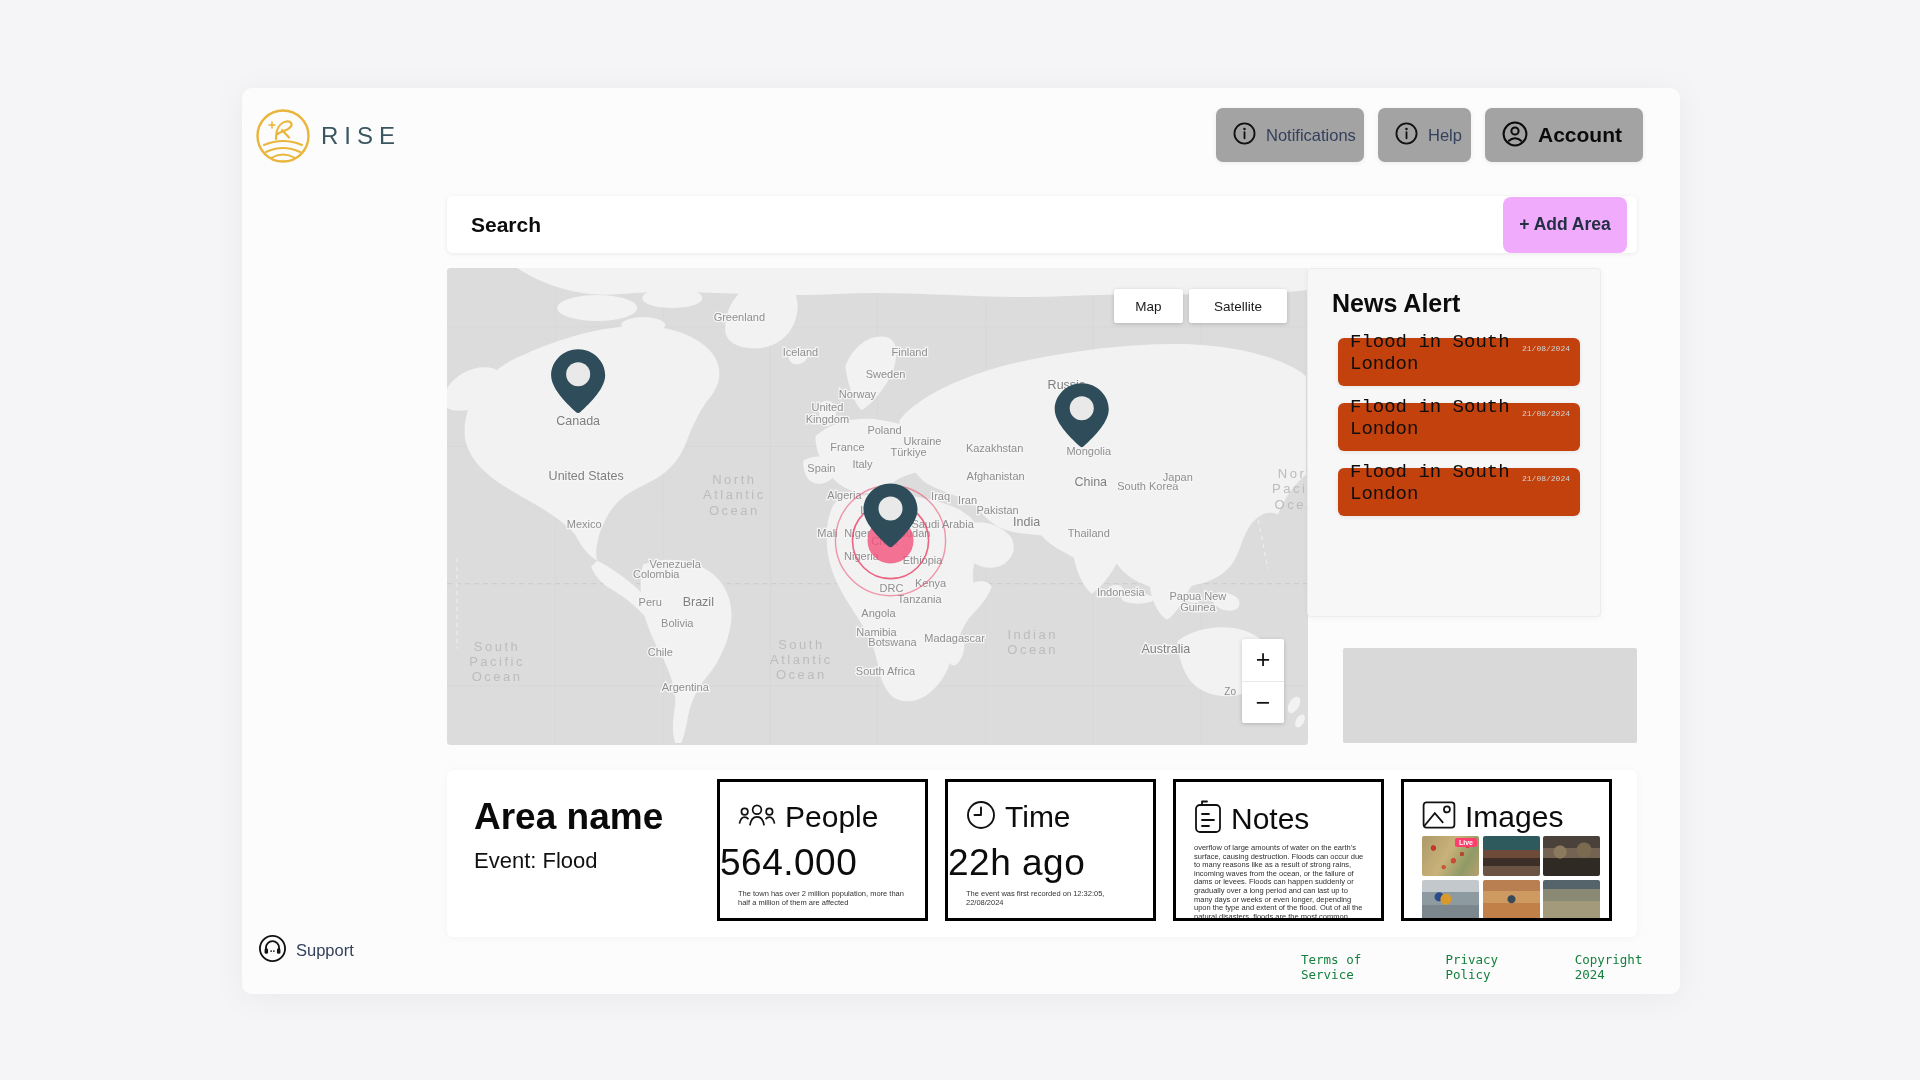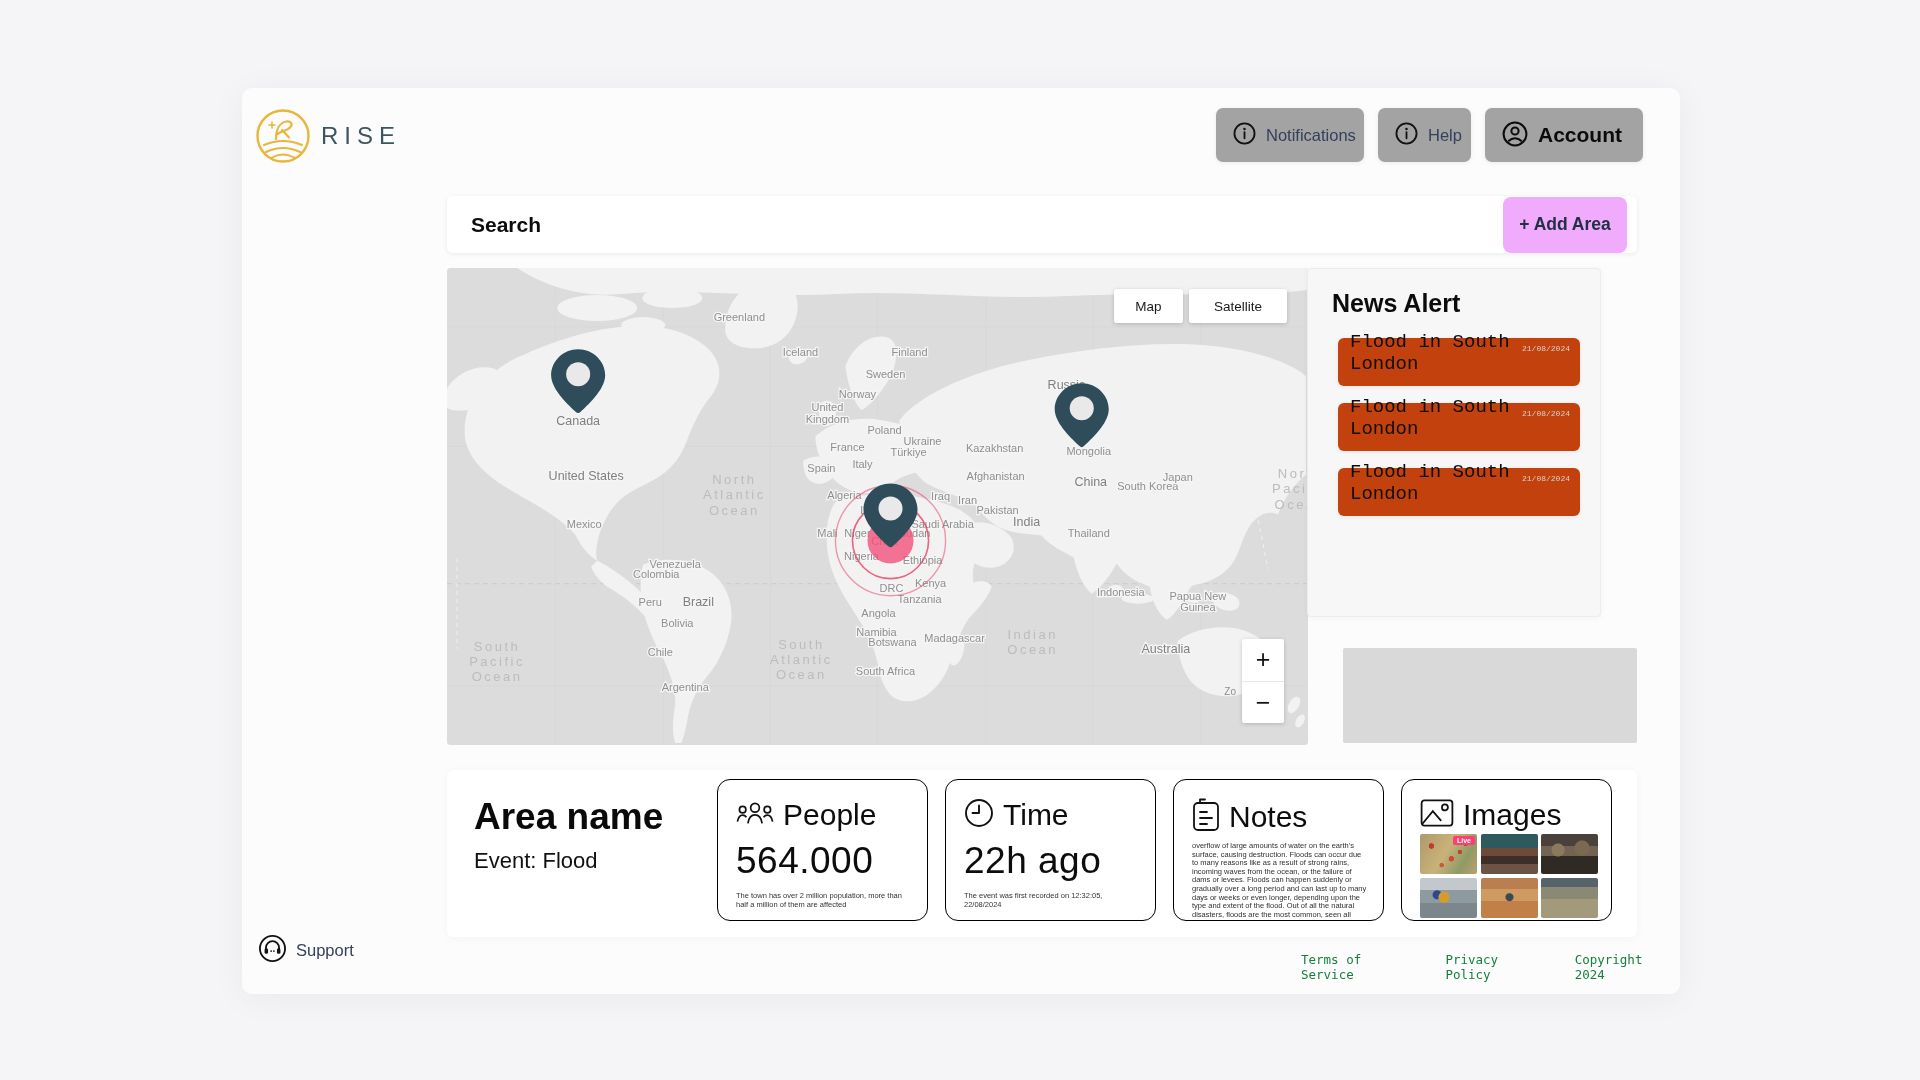--- a/index.html
+++ b/index.html
@@ -87,27 +87,27 @@
   }
   
   .detail-panel{
     position:absolute; left:205px; top:682px; width:1190px; height:167px;
     background:#ffffff; border-radius:6px; box-shadow:0 1px 8px rgba(0,0,0,.04);
   }
   .area-name{ position:absolute; left:27px; top:26px; font-size:37px; font-weight:800; color:#0a0a0a; }
   .area-event{ position:absolute; left:27px; top:78px; font-size:22px; color:#111; }
   .stat-card{
     position:absolute; top:9px; width:211px; height:142px; background:#fff;
-    border:1px solid #000000; border-radius:13px; overflow:hidden;
+    border:3px solid #000000; border-radius:0; overflow:hidden;
   }
   .stat-card.people{ left:270px; } .stat-card.time{ left:498px; }
   .stat-card.notes{ left:726px; }  .stat-card.images{ left:954px; }
   .card-head{ display:flex; align-items:center; gap:9px; margin:18px 0 0 18px; }
   .card-title{ font-size:30px; font-weight:500; color:#0c0c0c; }
-  .card-value{ margin:8px 0 0 18px; font-size:37px; color:#0c0c0c; letter-spacing:.5px; }
+  .card-value{ margin:8px 0 0 0; font-size:37px; color:#0c0c0c; letter-spacing:.5px; }
   .card-desc{
     position:absolute; left:18px; bottom:11px; width:176px;
     font-size:7.5px; line-height:9px; color:#333;
   }
   .notes-text{ margin:6px 16px 0 18px; font-size:7.5px; line-height:8.6px; color:#2f2f2f; }
   .img-grid{ position:absolute; left:18px; top:54px; display:grid;
     grid-template-columns:repeat(3,57px); grid-auto-rows:40px; gap:3.5px; }
   .tile{ position:relative; border-radius:2px; overflow:hidden; cursor:pointer; }
   .tile-1{ background:
     radial-gradient(circle at 20% 30%, #c23b2e 0 2.5px, transparent 3px),

